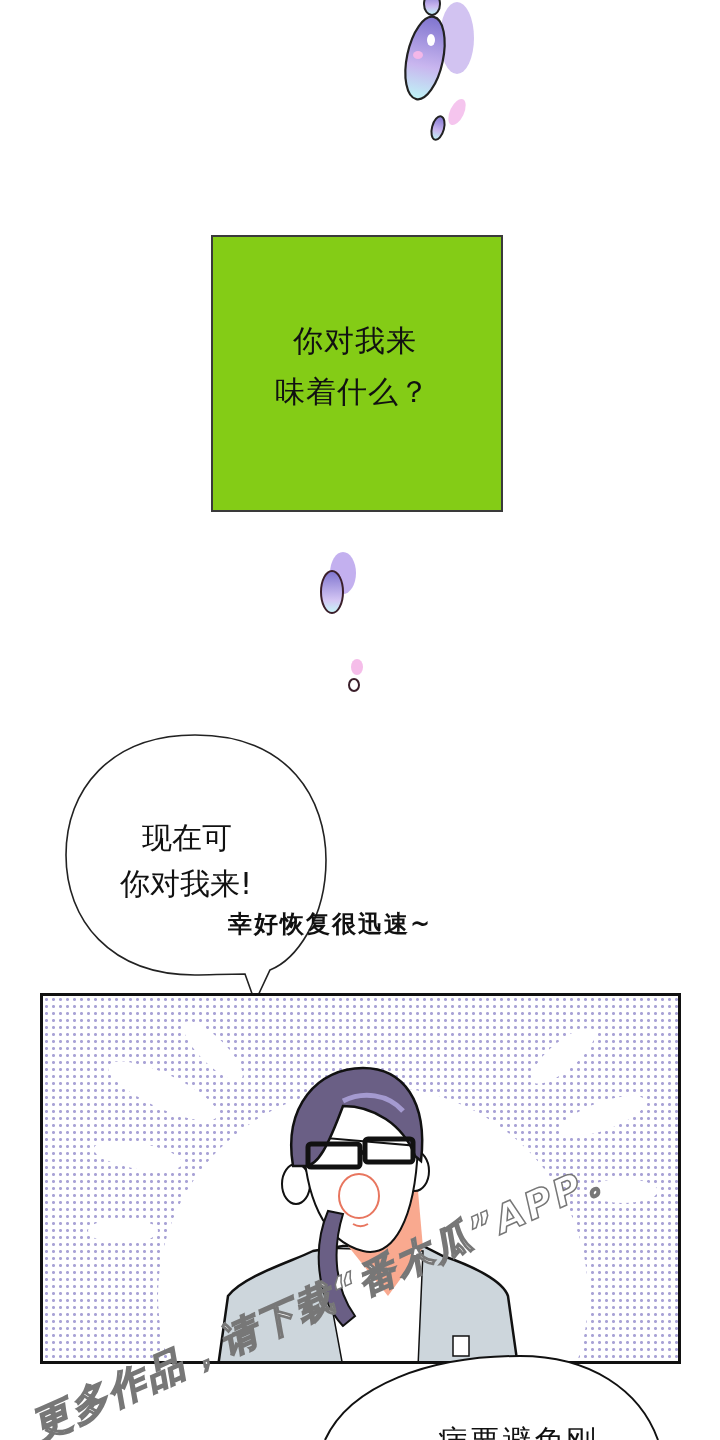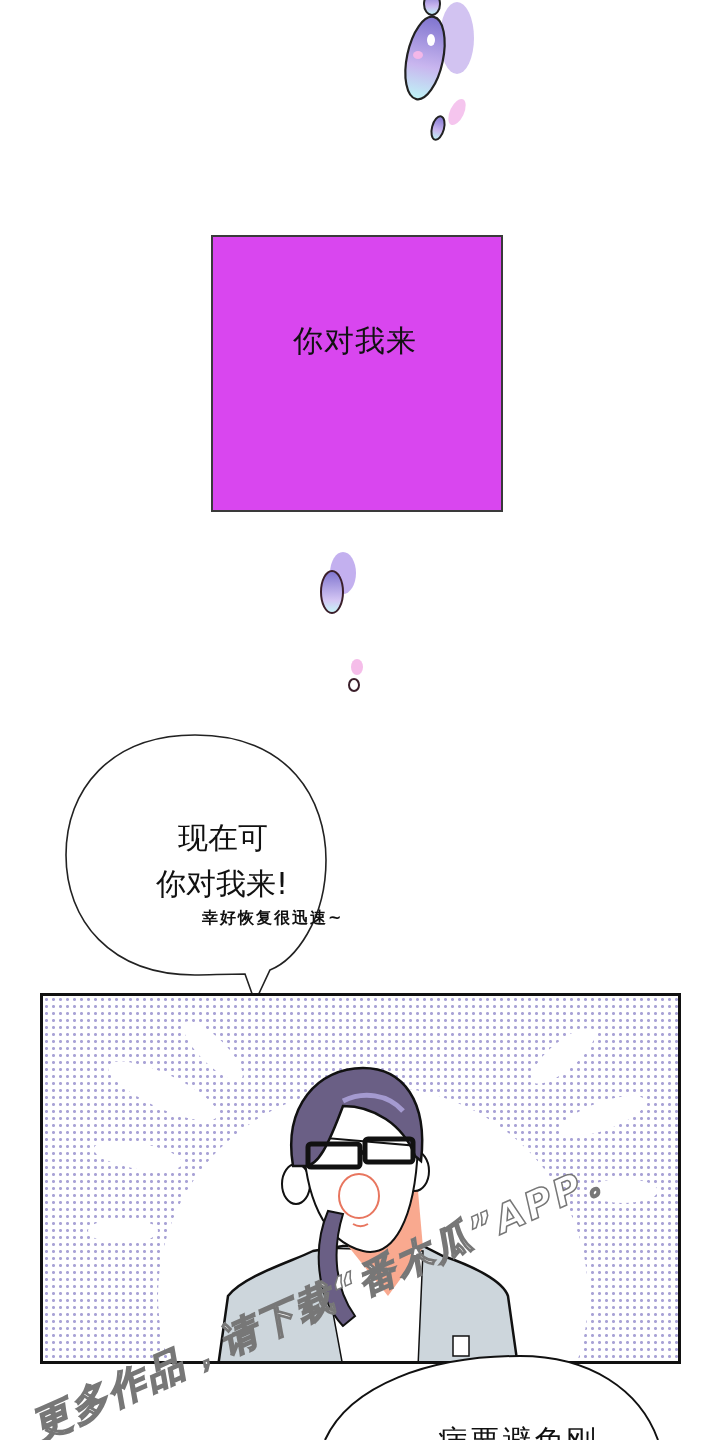--- a/index.html
+++ b/index.html
@@ -5,31 +5,31 @@
   html, body { margin:0; padding:0; }
   body { width:720px; height:1440px; position:relative; overflow:hidden; background:#ffffff;
          font-family:"DejaVu Sans", sans-serif; }
   .abs { position:absolute; }
 
   
   .drop-top { left:395px; top:0; width:90px; height:150px; }
   .drop-mid { left:310px; top:545px; width:60px; height:150px; }
 
   
-  .narration { left:211px; top:235px; width:292px; height:277px; border:2px solid #3a3a3a; box-sizing:border-box; background:#d946ef; }
+  .narration { left:211px; top:235px; width:292px; height:277px; border:2px solid #3a3a3a; box-sizing:border-box; background:#84cc16; }
   .narration-text { position:absolute; left:62px; top:78px; width:200px; font-size:30px; line-height:51px; color:#111; letter-spacing:1px; }
   .narration-text span { display:block; white-space:nowrap; }
   .narration-text .l1 { padding-left:18px; }
 
   
   .bubble1 { left:0; top:720px; width:500px; height:300px; }
   .bubble1-text { left:120px; top:815px; font-size:30px; line-height:46px; color:#111; }
-  .bubble1-text span { display:block; white-space:nowrap;margin-left:36px; }
+  .bubble1-text span { display:block; white-space:nowrap; }
   .bubble1-text .l1 { padding-left:22px; }
-  .sfx-text { left:202px; top:908px; font-size:16px; color:#111; letter-spacing:2px; white-space:nowrap; font-weight:bold; }
+  .sfx-text { left:228px; top:908px; font-size:24px; color:#111; letter-spacing:2px; white-space:nowrap; font-weight:bold; }
 
   
   .panel { left:40px; top:993px; width:641px; height:371px; border:3px solid #111; box-sizing:border-box; overflow:hidden;
            background-color:#fff;
            background-image: radial-gradient(circle, #a9a3d6 1.3px, transparent 1.6px);
            background-size:7px 7px; }
   .panel svg { position:absolute; left:0; top:0; }
 
   
   .watermark { left:14px; top:1255px; width:700px; height:185px; }
@@ -57,20 +57,21 @@
   <ellipse cx="30" cy="58" rx="18" ry="42" transform="rotate(12 30 58)" fill="url(#dg1)" stroke="#222" stroke-width="2.2"></ellipse>
   <ellipse cx="36" cy="40" rx="4" ry="6" fill="#fff"></ellipse>
   <ellipse cx="23" cy="55" rx="5" ry="4" fill="#f3b7e8"></ellipse>
   <ellipse cx="62" cy="112" rx="7" ry="14" transform="rotate(25 62 112)" fill="#f2b6ea" opacity="0.8"></ellipse>
   <ellipse cx="43" cy="128" rx="6" ry="12" transform="rotate(15 43 128)" fill="url(#dg1)" stroke="#222" stroke-width="2"></ellipse>
 </svg>
 
 <div class="abs narration">
   <div class="narration-text">
     <span class="l1">你对我来</span>
+    <span>味着什么？</span>
   </div>
 </div>
 
 <svg class="abs drop-mid" viewBox="0 0 60 150">
   <defs>
     <linearGradient id="dg2" x1="0" y1="0" x2="0" y2="1">
       <stop offset="0" stop-color="#7f74cf"></stop>
       <stop offset="0.7" stop-color="#d4c6f4"></stop>
       <stop offset="1" stop-color="#c6f6f8"></stop>
     </linearGradient>

